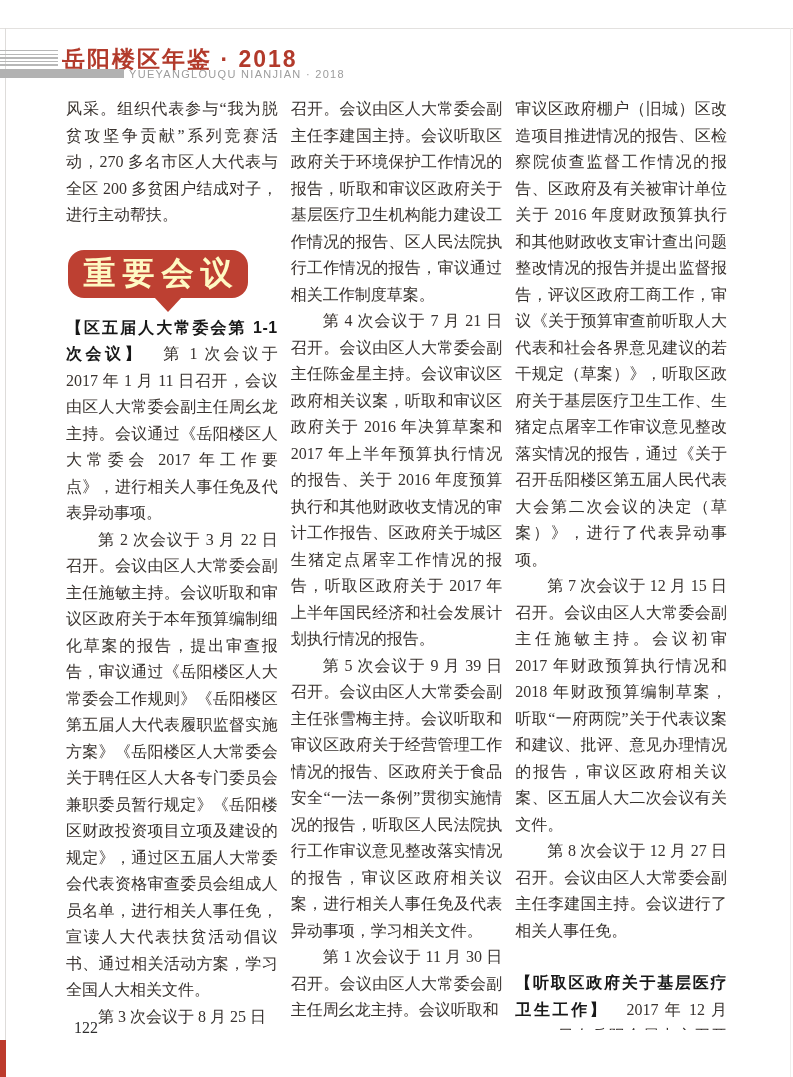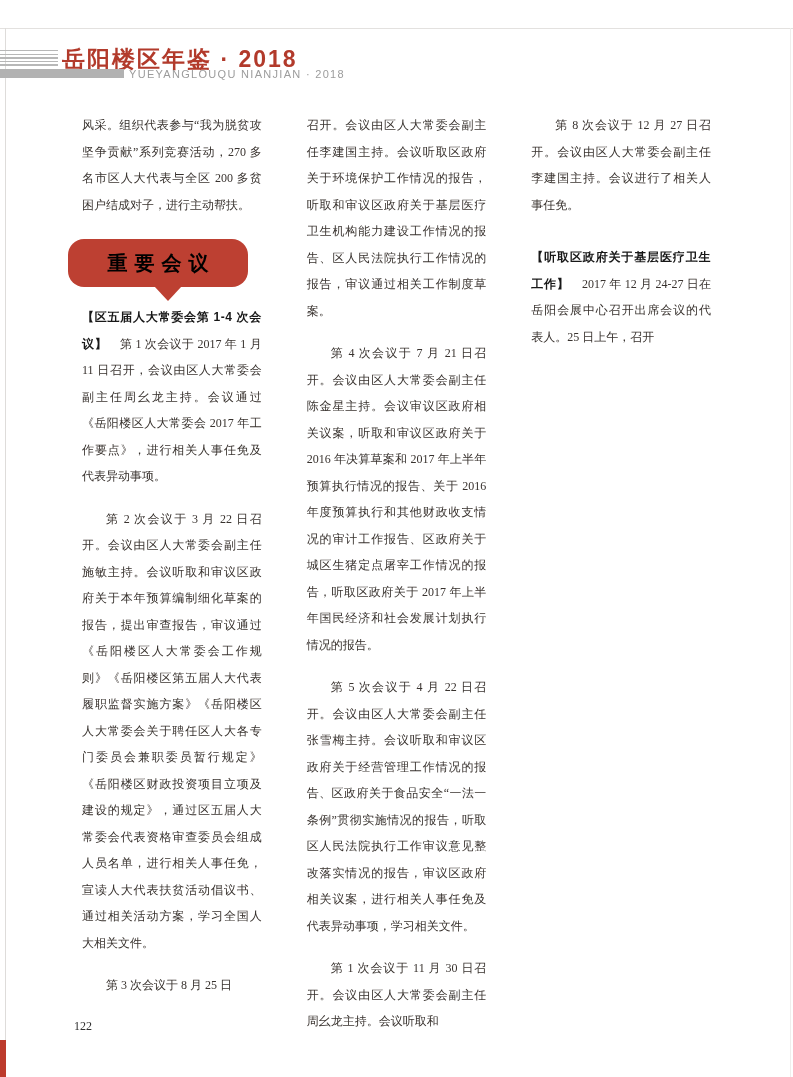--- a/index.html
+++ b/index.html
@@ -16,36 +16,36 @@
   .header-title{position:absolute;left:62px;top:44px;margin:0;
     font-family:"Liberation Sans","DejaVu Sans",sans-serif;
     font-size:23px;font-weight:600;letter-spacing:2px;color:#b23a2b;}
   .header-subtitle{position:absolute;left:129px;top:68px;
     font-family:"Liberation Sans","DejaVu Sans",sans-serif;
     font-size:11px;letter-spacing:1.3px;color:#9c9c9c;}
   
   .columns{position:absolute;left:66px;top:96px;width:661px;height:934px;
     display:flex;gap:13px;}
   .col{width:212px;height:934px;overflow:hidden;}
-  .col p{margin:16px;font-size:12px;line-height:26.5px;text-align:justify;color:#38322e;
+  .col p{margin:0;font-size:16px;line-height:26.5px;text-align:justify;color:#38322e;
     font-family:"Liberation Serif","DejaVu Serif",serif;}
   .col p.indent{text-indent:2em;}
   .entry-head{font-family:"Liberation Sans","DejaVu Sans",sans-serif;
     font-weight:700;color:#181818;letter-spacing:0.5px;}
   .entry2{margin-top:26px !important;}
   
   .banner{position:relative;width:180px;height:48px;margin:21px 0 17px 2px;
     background:#bd4032;border-radius:16px;display:flex;align-items:center;justify-content:center;}
-  .banner-label{color:#000000;font-family:Liberation Sans, sans-serif;
-    font-size:20px;font-weight:700;letter-spacing:7px;text-indent:7px;}
+  .banner-label{color:#fef9c3;font-family:Liberation Sans, sans-serif;
+    font-size:32px;font-weight:700;letter-spacing:7px;text-indent:7px;}
   .banner-tri{position:absolute;left:86px;bottom:-14px;width:0;height:0;
     border-left:14px solid transparent;border-right:14px solid transparent;
     border-top:15px solid #bd4032;}
   
-  .page-number{position:absolute;left:74px;top:1019px;font-size:12px;color:#2e2e2e;
+  .page-number{position:absolute;left:74px;top:1019px;font-size:16px;color:#2e2e2e;
     font-family:"Liberation Serif","DejaVu Serif",serif;}
   .red-tab{position:absolute;left:0;top:1040px;width:6px;height:37px;background:#bd3b2c;}
 </style>
 </head>
 <body>
 
 <div class="page">
 
   <div class="frame-top"></div>
   <div class="frame-left"></div>
@@ -57,33 +57,35 @@
   <span class="header-subtitle">YUEYANGLOUQU NIANJIAN · 2018</span>
 
   <main class="columns">
 
     <section class="col">
       <p>风采。组织代表参与“我为脱贫攻坚争贡献”系列竞赛活动，270 多名市区人大代表与全区 200 多贫困户结成对子，进行主动帮扶。</p>
       <div class="banner">
         <span class="banner-label">重要会议</span>
         <i class="banner-tri"></i>
       </div>
-      <p><span class="entry-head">【区五届人大常委会第 1-4 次会议】</span><span>　第 1 次会议于 2017 年 1 月 11 日召开，会议由区人大常委会副主任周幺龙主持。会议通过《岳阳楼区人大常委会 2017 年工作要点》，进行相关人事任免及代表异动事项。</span></p>
+      <p><span class="entry-head">【区五届人大常委会第 1-1 次会议】</span><span>　第 1 次会议于 2017 年 1 月 11 日召开，会议由区人大常委会副主任周幺龙主持。会议通过《岳阳楼区人大常委会 2017 年工作要点》，进行相关人事任免及代表异动事项。</span></p>
       <p class="indent">第 2 次会议于 3 月 22 日召开。会议由区人大常委会副主任施敏主持。会议听取和审议区政府关于本年预算编制细化草案的报告，提出审查报告，审议通过《岳阳楼区人大常委会工作规则》《岳阳楼区第五届人大代表履职监督实施方案》《岳阳楼区人大常委会关于聘任区人大各专门委员会兼职委员暂行规定》《岳阳楼区财政投资项目立项及建设的规定》，通过区五届人大常委会代表资格审查委员会组成人员名单，进行相关人事任免，宣读人大代表扶贫活动倡议书、通过相关活动方案，学习全国人大相关文件。</p>
       <p class="indent">第 3 次会议于 8 月 25 日</p>
     </section>
 
     <section class="col">
       <p>召开。会议由区人大常委会副主任李建国主持。会议听取区政府关于环境保护工作情况的报告，听取和审议区政府关于基层医疗卫生机构能力建设工作情况的报告、区人民法院执行工作情况的报告，审议通过相关工作制度草案。</p>
       <p class="indent">第 4 次会议于 7 月 21 日召开。会议由区人大常委会副主任陈金星主持。会议审议区政府相关议案，听取和审议区政府关于 2016 年决算草案和 2017 年上半年预算执行情况的报告、关于 2016 年度预算执行和其他财政收支情况的审计工作报告、区政府关于城区生猪定点屠宰工作情况的报告，听取区政府关于 2017 年上半年国民经济和社会发展计划执行情况的报告。</p>
-      <p class="indent">第 5 次会议于 4 月 22 日召开。会议由区人大常委会副主任张雪梅主持。会议听取和审议区政府关于经营管理工作情况的报告、区政府关于食品安全“一法一条例”贯彻实施情况的报告，听取区人民法院执行工作审议意见整改落实情况的报告，审议区政府相关议案，进行相关人事任免及代表异动事项，学习相关文件。</p>
+      <p class="indent">第 5 次会议于 9 月 39 日召开。会议由区人大常委会副主任张雪梅主持。会议听取和审议区政府关于经营管理工作情况的报告、区政府关于食品安全“一法一条例”贯彻实施情况的报告，听取区人民法院执行工作审议意见整改落实情况的报告，审议区政府相关议案，进行相关人事任免及代表异动事项，学习相关文件。</p>
       <p class="indent">第 1 次会议于 11 月 30 日召开。会议由区人大常委会副主任周幺龙主持。会议听取和</p>
     </section>
 
     <section class="col">
+      <p>审议区政府棚户（旧城）区改造项目推进情况的报告、区检察院侦查监督工作情况的报告、区政府及有关被审计单位关于 2016 年度财政预算执行和其他财政收支审计查出问题整改情况的报告并提出监督报告，评议区政府工商工作，审议《关于预算审查前听取人大代表和社会各界意见建议的若干规定（草案）》，听取区政府关于基层医疗卫生工作、生猪定点屠宰工作审议意见整改落实情况的报告，通过《关于召开岳阳楼区第五届人民代表大会第二次会议的决定（草案）》，进行了代表异动事项。</p>
+      <p class="indent">第 7 次会议于 12 月 15 日召开。会议由区人大常委会副主任施敏主持。会议初审 2017 年财政预算执行情况和 2018 年财政预算编制草案，听取“一府两院”关于代表议案和建议、批评、意见办理情况的报告，审议区政府相关议案、区五届人大二次会议有关文件。</p>
       <p class="indent">第 8 次会议于 12 月 27 日召开。会议由区人大常委会副主任李建国主持。会议进行了相关人事任免。</p>
       <p class="entry2"><span class="entry-head">【听取区政府关于基层医疗卫生工作】</span><span>　2017 年 12 月 24-27 日在岳阳会展中心召开出席会议的代表人。25 日上午，召开</span></p>
     </section>
 
   </main>
 
   <div class="page-number">122</div>
   <div class="red-tab"></div>
 
 </div>

